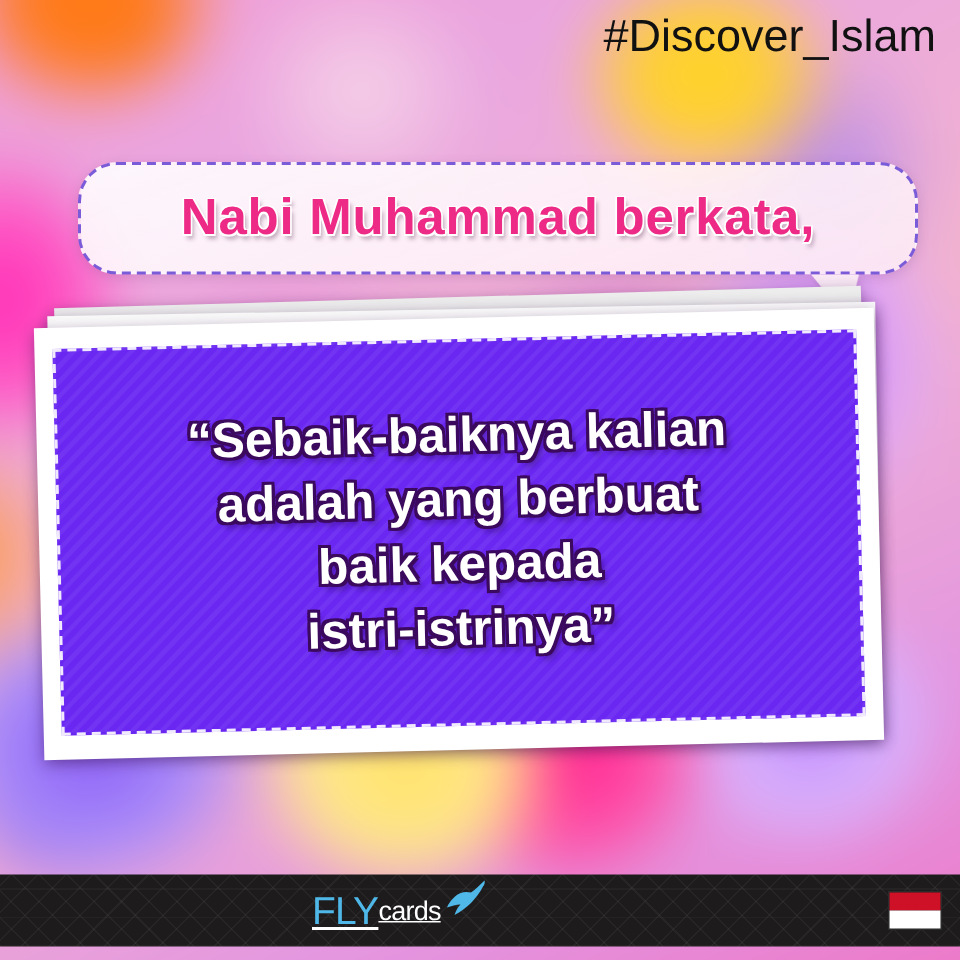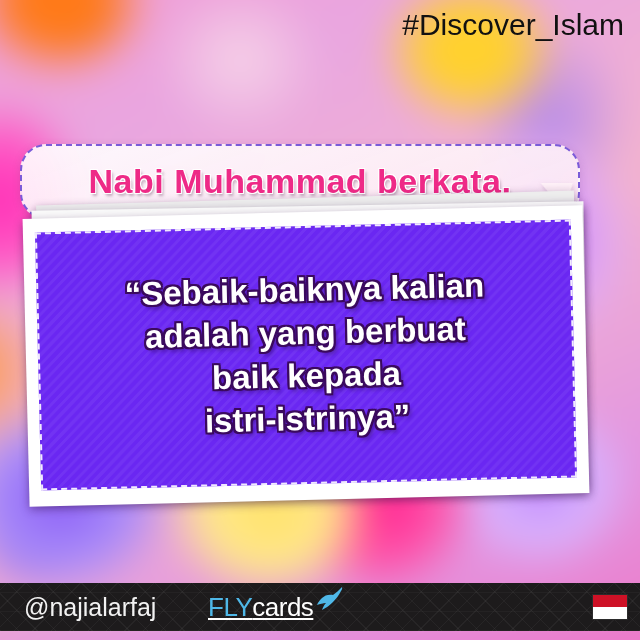--- a/index.html
+++ b/index.html
@@ -36,27 +36,26 @@
 
   
   #hashtag {
     position:absolute; top:8px; right:16px;
     font-size:30px; color:#111; letter-spacing:0px;
     white-space:nowrap;
   }
 
   
   #bubble {
-    position:absolute; left:20px; top:108px; width:560px; height:75px;
+    position:absolute; left:52px; top:108px; width:560px; height:75px;
     background: linear-gradient(160deg, rgba(255,255,255,.90) 0%, rgba(255,246,250,.88) 55%, rgba(255,238,245,.86) 100%);
     border:2px dashed #7a5bd8;
     border-radius:26px;
     display:flex; align-items:center; justify-content:center;
     box-shadow:0 2px 8px rgba(120,60,120,.20);
-    margin-top:36px;
   }
   #bubble-text {
     font-size:34px; font-weight:bold; color:#ee2a87;
     letter-spacing:.5px; white-space:nowrap;
     text-shadow: 1px 1px 0 #fff, -1px -1px 0 #fff, 1px -1px 0 #fff, -1px 1px 0 #fff,
                  2px 3px 3px rgba(120,80,110,.45);
   }
   #bubble-tail {
     position:absolute; left:545px; top:183px;
     width:0; height:0;
@@ -108,21 +107,21 @@
     background-image:
       repeating-linear-gradient(45deg, rgba(255,255,255,.045) 0 1px, transparent 1px 13px),
       repeating-linear-gradient(-45deg, rgba(255,255,255,.045) 0 1px, transparent 1px 13px),
       repeating-linear-gradient(0deg, rgba(255,255,255,.03) 0 1px, transparent 1px 19px);
     display:flex; align-items:center;
     color:#fff;
   }
   #handle { position:absolute; left:24px; font-size:25px; color:#f2f2f2; white-space:nowrap; }
   #logo   { position:absolute; left:208px; display:flex; align-items:center; gap:0;text-decoration:underline; }
   #logo-fly   { font-size:26px; color:#4fb8e8; letter-spacing:-.5px; }
-  #logo-cards { font-size:26px; color:#ffffff; letter-spacing:-.5px; }
+  #logo-cards { font-size:18px; color:#ffffff; letter-spacing:-.5px; }
   #logo-bird  { margin-left:2px; margin-top:-12px; }
   #website { position:absolute; left:362px; font-size:25px; color:#f2f2f2; white-space:nowrap; }
   #flag {
     position:absolute; left:592px; width:36px; height:26px;
     border:1px solid #2b2b2b;
     display:flex; flex-direction:column;
   }
   #flag-red   { flex:1; background:#ce1126; }
   #flag-white { flex:1; background:#ffffff; }
 </style>
@@ -146,21 +145,20 @@
   <div class="card-layer" id="card-front">
     <div id="quote-panel">
       <div class="quote-line">“Sebaik-baiknya kalian</div>
       <div class="quote-line">adalah yang berbuat</div>
       <div class="quote-line">baik kepada</div>
       <div class="quote-line">istri-istrinya”</div>
     </div>
   </div>
 
   <div id="footer">
-    <span id="handle">@najialarfaj</span>
 
     <div id="logo">
       <span id="logo-fly">FLY</span>
       <span id="logo-cards">cards</span>
       <span id="logo-bird">
         <svg width="30" height="26" viewBox="0 0 30 26">
           <path d="M27 1 C24 4 21 7 18 9 C14 8 10 9 7 12 C5 14 3 16 2 19 C5 18 8 17 11 17 C9 19 8 21 7 24 C11 22 15 19 18 16 C21 13 24 9 26 5 C27 4 27.5 2 27 1 Z" fill="#4fb8e8"></path>
         </svg>
       </span>
     </div>

